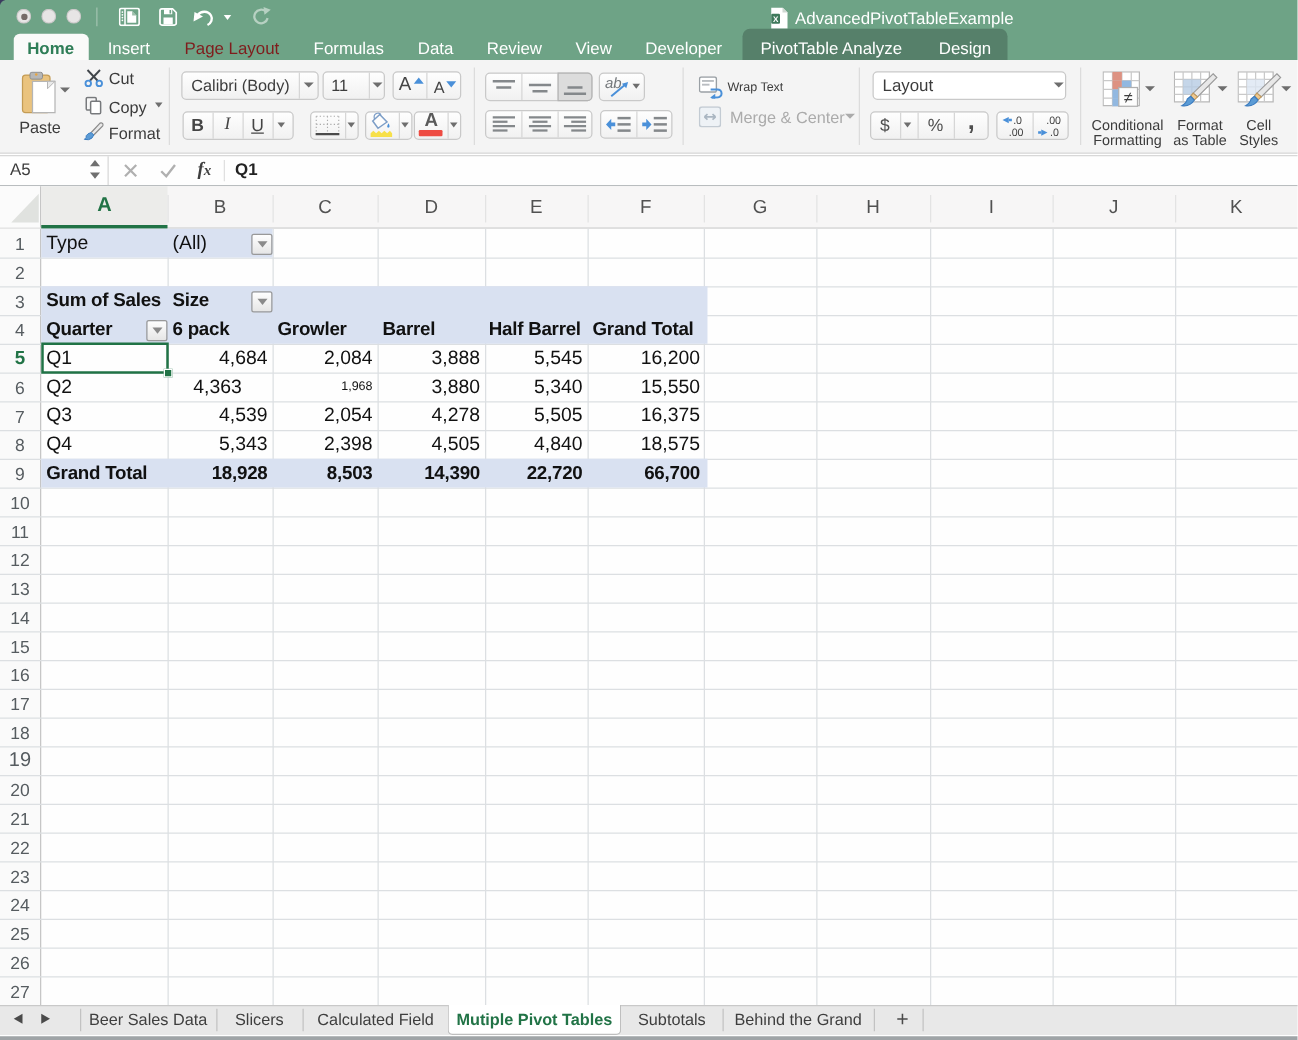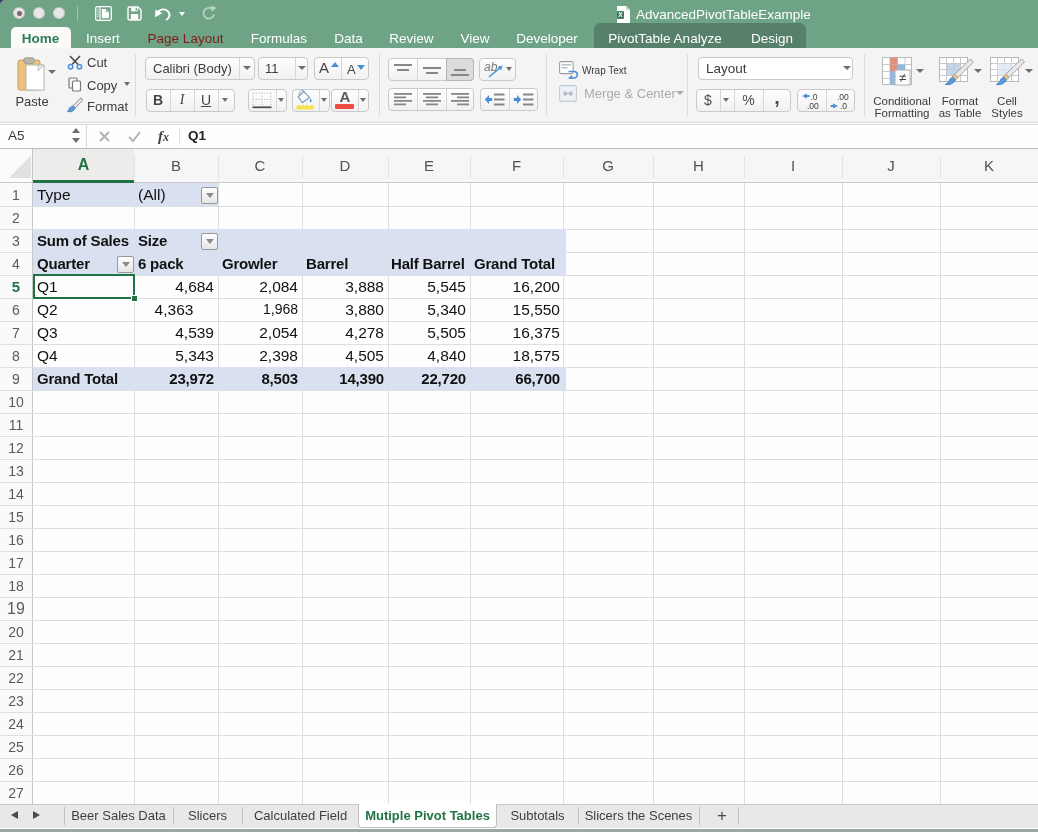--- a/index.html
+++ b/index.html
@@ -427,38 +427,38 @@
 <div class="a" style="left:391px;top:252px;height:23px;font-weight:bold;font-size:15px;letter-spacing:-0.2px;color:#111;line-height:23px">Half Barrel</div>
 <div class="a" style="left:474px;top:252px;height:23px;font-weight:bold;font-size:15px;letter-spacing:-0.2px;color:#111;line-height:23px">Grand Total</div>
 <div class="a" style="left:37px;top:275px;height:23px;font-size:15.5px;color:#111;line-height:23px">Q1</div>
 <div class="a" style="left:134px;top:275px;width:80px;height:23px;font-size:15.5px;color:#111;line-height:23px;text-align:right">4,684</div>
 <div class="a" style="left:218px;top:275px;width:80px;height:23px;font-size:15.5px;color:#111;line-height:23px;text-align:right">2,084</div>
 <div class="a" style="left:304px;top:275px;width:80px;height:23px;font-size:15.5px;color:#111;line-height:23px;text-align:right">3,888</div>
 <div class="a" style="left:386px;top:275px;width:80px;height:23px;font-size:15.5px;color:#111;line-height:23px;text-align:right">5,545</div>
 <div class="a" style="left:480px;top:275px;width:80px;height:23px;font-size:15.5px;color:#111;line-height:23px;text-align:right">16,200</div>
 <div class="a" style="left:37px;top:298px;height:23px;font-size:15.5px;color:#111;line-height:23px">Q2</div>
 <div class="a" style="left:134px;top:298px;width:80px;height:23px;font-size:15.5px;color:#111;line-height:23px;text-align:center">4,363</div>
-<div class="a" style="left:218px;top:298px;width:80px;height:23px;font-size:14px;color:#111;line-height:23px;text-align:right">1,968</div>
+<div class="a" style="left:218px;top:298px;width:80px;height:23px;font-size:10px;color:#111;line-height:23px;text-align:right">1,968</div>
 <div class="a" style="left:304px;top:298px;width:80px;height:23px;font-size:15.5px;color:#111;line-height:23px;text-align:right">3,880</div>
 <div class="a" style="left:386px;top:298px;width:80px;height:23px;font-size:15.5px;color:#111;line-height:23px;text-align:right">5,340</div>
 <div class="a" style="left:480px;top:298px;width:80px;height:23px;font-size:15.5px;color:#111;line-height:23px;text-align:right">15,550</div>
 <div class="a" style="left:37px;top:321px;height:23px;font-size:15.5px;color:#111;line-height:23px">Q3</div>
 <div class="a" style="left:134px;top:321px;width:80px;height:23px;font-size:15.5px;color:#111;line-height:23px;text-align:right">4,539</div>
 <div class="a" style="left:218px;top:321px;width:80px;height:23px;font-size:15.5px;color:#111;line-height:23px;text-align:right">2,054</div>
 <div class="a" style="left:304px;top:321px;width:80px;height:23px;font-size:15.5px;color:#111;line-height:23px;text-align:right">4,278</div>
 <div class="a" style="left:386px;top:321px;width:80px;height:23px;font-size:15.5px;color:#111;line-height:23px;text-align:right">5,505</div>
 <div class="a" style="left:480px;top:321px;width:80px;height:23px;font-size:15.5px;color:#111;line-height:23px;text-align:right">16,375</div>
 <div class="a" style="left:37px;top:344px;height:23px;font-size:15.5px;color:#111;line-height:23px">Q4</div>
 <div class="a" style="left:134px;top:344px;width:80px;height:23px;font-size:15.5px;color:#111;line-height:23px;text-align:right">5,343</div>
 <div class="a" style="left:218px;top:344px;width:80px;height:23px;font-size:15.5px;color:#111;line-height:23px;text-align:right">2,398</div>
 <div class="a" style="left:304px;top:344px;width:80px;height:23px;font-size:15.5px;color:#111;line-height:23px;text-align:right">4,505</div>
 <div class="a" style="left:386px;top:344px;width:80px;height:23px;font-size:15.5px;color:#111;line-height:23px;text-align:right">4,840</div>
 <div class="a" style="left:480px;top:344px;width:80px;height:23px;font-size:15.5px;color:#111;line-height:23px;text-align:right">18,575</div>
 <div class="a" style="left:37px;top:367px;height:23px;font-weight:bold;font-size:15px;letter-spacing:-0.2px;color:#111;line-height:23px">Grand Total</div>
-<div class="a" style="left:134px;top:367px;width:80px;height:23px;font-weight:bold;font-size:15px;letter-spacing:-0.2px;color:#111;line-height:23px;text-align:right">23,972</div>
+<div class="a" style="left:134px;top:367px;width:80px;height:23px;font-weight:bold;font-size:15px;letter-spacing:-0.2px;color:#111;line-height:23px;text-align:right">18,928</div>
 <div class="a" style="left:218px;top:367px;width:80px;height:23px;font-weight:bold;font-size:15px;letter-spacing:-0.2px;color:#111;line-height:23px;text-align:right">8,503</div>
 <div class="a" style="left:304px;top:367px;width:80px;height:23px;font-weight:bold;font-size:15px;letter-spacing:-0.2px;color:#111;line-height:23px;text-align:right">14,390</div>
 <div class="a" style="left:386px;top:367px;width:80px;height:23px;font-weight:bold;font-size:15px;letter-spacing:-0.2px;color:#111;line-height:23px;text-align:right">22,720</div>
 <div class="a" style="left:480px;top:367px;width:80px;height:23px;font-weight:bold;font-size:15px;letter-spacing:-0.2px;color:#111;line-height:23px;text-align:right">66,700</div>
 <div class="a ct" style="left:201px;top:187px;width:17px;height:17px;background:linear-gradient(#fefefe,#e6e6e6);border:1px solid #999;border-radius:2px">
     <div style="width:0;height:0;border-left:4.5px solid transparent;border-right:4.5px solid transparent;border-top:5.5px solid #8a8a8a"></div>
   </div>
 <div class="a ct" style="left:201px;top:233px;width:17px;height:17px;background:linear-gradient(#fefefe,#e6e6e6);border:1px solid #999;border-radius:2px">
     <div style="width:0;height:0;border-left:4.5px solid transparent;border-right:4.5px solid transparent;border-top:5.5px solid #8a8a8a"></div>
   </div>
@@ -475,15 +475,15 @@
 <div class="a sep" style="left:173px;top:807px;height:18px;background:#c2c2c2"></div>
 <div class="a sep" style="left:242px;top:807px;height:18px;background:#c2c2c2"></div>
 <div class="a sep" style="left:359px;top:807px;height:18px;background:#c2c2c2"></div>
 <div class="a sep" style="left:578px;top:807px;height:18px;background:#c2c2c2"></div>
 <div class="a sep" style="left:699px;top:807px;height:18px;background:#c2c2c2"></div>
 <div class="a sep" style="left:738px;top:807px;height:18px;background:#c2c2c2"></div>
 <div class="a" style="left:38.5px;top:804px;width:160px;height:24px;text-align:center;font-size:13px;color:#3e3e3e;line-height:24px">Beer Sales Data</div>
 <div class="a" style="left:127.5px;top:804px;width:160px;height:24px;text-align:center;font-size:13px;color:#3e3e3e;line-height:24px">Slicers</div>
 <div class="a" style="left:220.5px;top:804px;width:160px;height:24px;text-align:center;font-size:13px;color:#3e3e3e;line-height:24px">Calculated Field</div>
 <div class="a" style="left:457.5px;top:804px;width:160px;height:24px;text-align:center;font-size:13px;color:#3e3e3e;line-height:24px">Subtotals</div>
-<div class="a" style="left:558.5px;top:804px;width:160px;height:24px;text-align:center;font-size:13px;color:#3e3e3e;line-height:24px">Slicers the Scenes</div>
+<div class="a" style="left:558.5px;top:804px;width:160px;height:24px;text-align:center;font-size:13px;color:#3e3e3e;line-height:24px">Behind the Grand</div>
 <div class="a" style="left:358px;top:804px;width:139px;height:24px;background:#fff;border:1px solid #bfbfbf;border-top:none;border-radius:0 0 4px 4px"></div>
 <div class="a" style="left:358px;top:804px;width:139px;height:24px;text-align:center;font-size:13px;font-weight:bold;color:#217346;line-height:24px">Mutiple Pivot Tables</div>
 <div class="a" style="left:711px;top:804px;width:22px;height:24px;text-align:center;font-size:17px;color:#4a4a4a;line-height:23px">+</div>
 </body></html>

